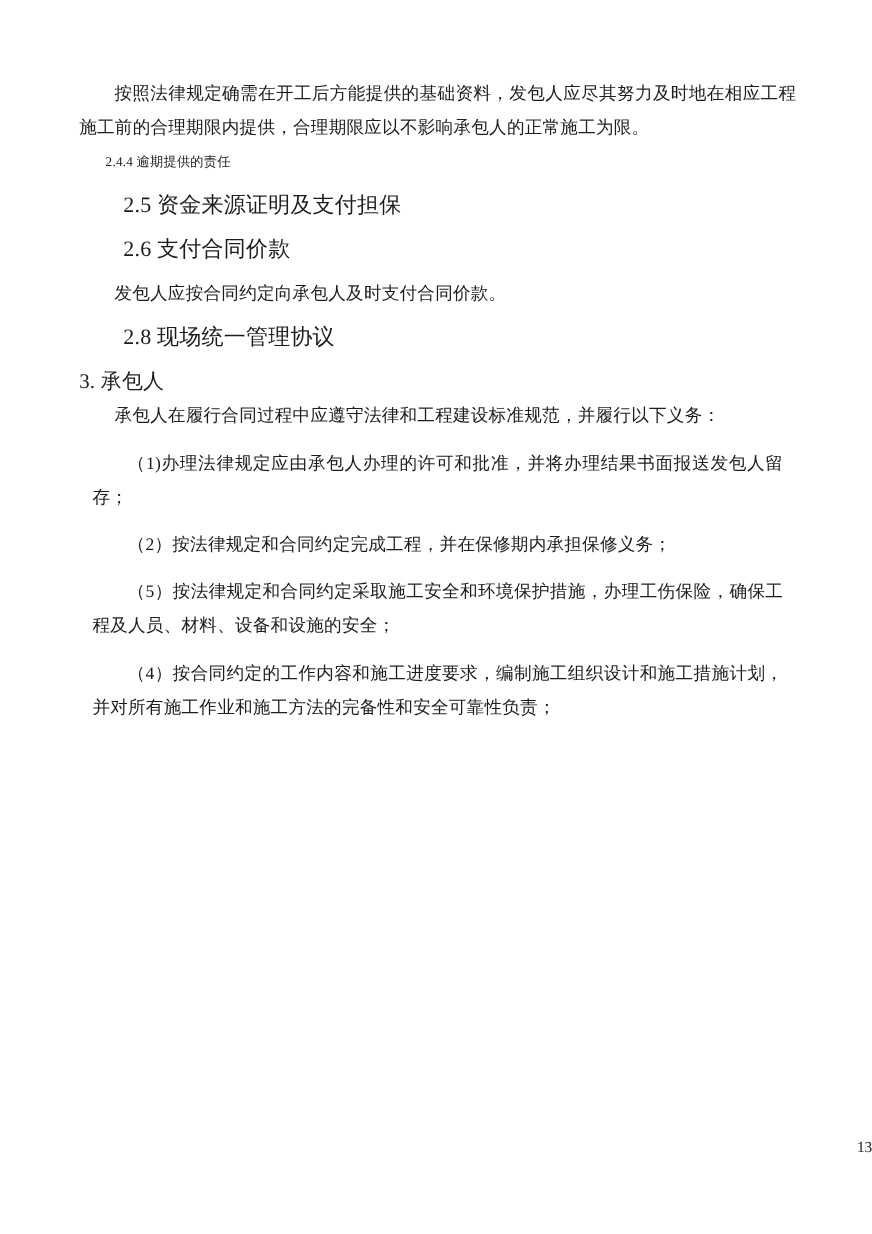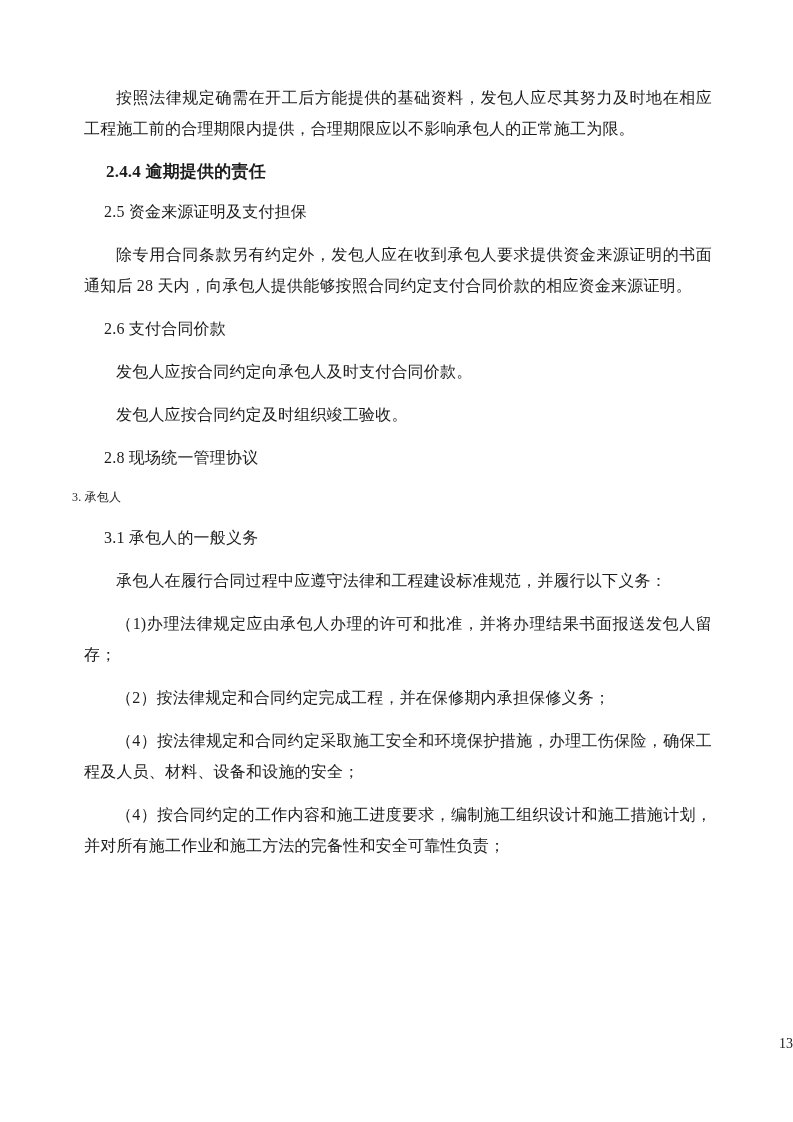--- a/index.html
+++ b/index.html
@@ -22,40 +22,40 @@
       top: 70px;
       left: 72px;
       width: 652px;
       color: #1c1c1c;
       font-size: 16px;
       line-height: 31px;
       letter-spacing: 0.2px;
       text-align: justify;
     }
     .para {
-      margin: 12px;
+      margin: 0;
       text-indent: 2em;
     }
     .heading-l3 {
       margin: 0;
       text-indent: 2em;
-      font-weight: bold;
-      font-size: 17px;
+      font-weight: normal;
+      font-size: 12px;
     }
     .heading-l2 {
       margin: 9px 0;
       text-indent: 2em;
       font-weight: normal;
-      font-size: 16px;
+      font-size: 20px;
     }
     .heading-l1 {
       margin: 0 0;
       text-indent: 0;
       font-weight: normal;
-      font-size: 12px;
+      font-size: 19px;
     }
     .list-item {
       margin: 12px;
       text-indent: 2em;
     }
     .page-number {
       position: absolute;
       top: 1034px;
       left: 0;
       width: 100%;
@@ -66,27 +66,24 @@
     }
   </style>
 </head>
 <body>
 
 <div class="page">
   <div class="content">
     <p class="para">按照法律规定确需在开工后方能提供的基础资料，发包人应尽其努力及时地在相应工程施工前的合理期限内提供，合理期限应以不影响承包人的正常施工为限。</p>
     <p class="heading-l3">2.4.4 逾期提供的责任</p>
     <p class="heading-l2">2.5 资金来源证明及支付担保</p>
-    <p class="para">除专用合同条款另有约定外，发包人应在收到承包人要求提供资金来源证明的书面通知后 28 天内，向承包人提供能够按照合同约定支付合同价款的相应资金来源证明。</p>
     <p class="heading-l2">2.6 支付合同价款</p>
     <p class="para">发包人应按合同约定向承包人及时支付合同价款。</p>
-    <p class="para">发包人应按合同约定及时组织竣工验收。</p>
     <p class="heading-l2">2.8 现场统一管理协议</p>
     <p class="heading-l1">3. 承包人</p>
-    <p class="heading-l2">3.1 承包人的一般义务</p>
     <p class="para">承包人在履行合同过程中应遵守法律和工程建设标准规范，并履行以下义务：</p>
     <p class="list-item">（1)办理法律规定应由承包人办理的许可和批准，并将办理结果书面报送发包人留存；</p>
     <p class="list-item">（2）按法律规定和合同约定完成工程，并在保修期内承担保修义务；</p>
-    <p class="list-item">（4）按法律规定和合同约定采取施工安全和环境保护措施，办理工伤保险，确保工程及人员、材料、设备和设施的安全；</p>
+    <p class="list-item">（5）按法律规定和合同约定采取施工安全和环境保护措施，办理工伤保险，确保工程及人员、材料、设备和设施的安全；</p>
     <p class="list-item">（4）按合同约定的工作内容和施工进度要求，编制施工组织设计和施工措施计划，并对所有施工作业和施工方法的完备性和安全可靠性负责；</p>
   </div>
   <div class="page-number">13</div>
 </div>
 
 </body></html>

